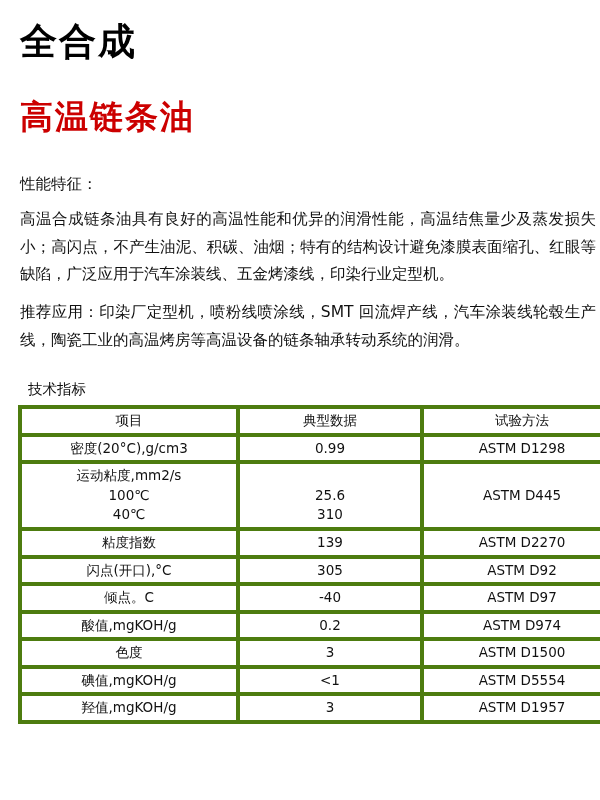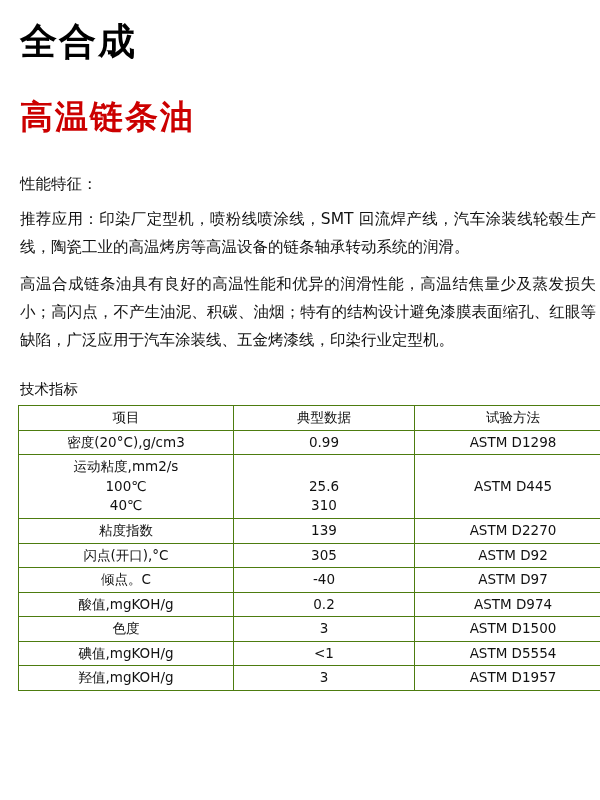--- a/index.html
+++ b/index.html
@@ -47,31 +47,31 @@
     font-size: 15.5px;
     color: #111111;
     line-height: 1.78;
     margin: 10px 4px 0 4px;
     text-align: justify;
     text-justify: inter-ideograph;
   }
   .tech-label {
     font-size: 14.5px;
     color: #111111;
-    margin: 26px 0 6px 4px;
+    margin: 26px 0 6px 12px;
     font-weight: normal;
   }
   table.spec {
     border-collapse: collapse;
     width: 566px;
     margin-left: 2px;
     table-layout: fixed;
   }
   table.spec th, table.spec td {
-    border: 1px solid #4d7c0f;
+    border: 4px solid #4d7c0f;
     font-size: 13.5px;
     padding: 2px 4px;
     line-height: 1.45;
     color: #111111;
   }
   table.spec th {
     text-align: center;
     font-weight: normal;
   }
   .col-item { width: 206px; }
@@ -84,22 +84,22 @@
 </style>
 </head>
 <body>
 
 <div class="page">
 
   <div class="title-main">全合成</div>
   <div class="title-sub">高温链条油</div>
 
   <div class="section-label">性能特征：</div>
+  <div class="para">高温合成链条油具有良好的高温性能和优异的润滑性能，高温结焦量少及蒸发损失小；高闪点，不产生油泥、积碳、油烟；特有的结构设计避免漆膜表面缩孔、红眼等缺陷，广泛应用于汽车涂装线、五金烤漆线，印染行业定型机。</div>
   <div class="para">推荐应用：印染厂定型机，喷粉线喷涂线，SMT 回流焊产线，汽车涂装线轮毂生产线，陶瓷工业的高温烤房等高温设备的链条轴承转动系统的润滑。</div>
-  <div class="para">高温合成链条油具有良好的高温性能和优异的润滑性能，高温结焦量少及蒸发损失小；高闪点，不产生油泥、积碳、油烟；特有的结构设计避免漆膜表面缩孔、红眼等缺陷，广泛应用于汽车涂装线、五金烤漆线，印染行业定型机。</div>
 
   <div class="tech-label">技术指标</div>
 
   <table class="spec">
     <thead>
       <tr>
         <th class="col-item">项目</th>
         <th class="col-val">典型数据</th>
         <th class="col-mth">试验方法</th>
       </tr>

